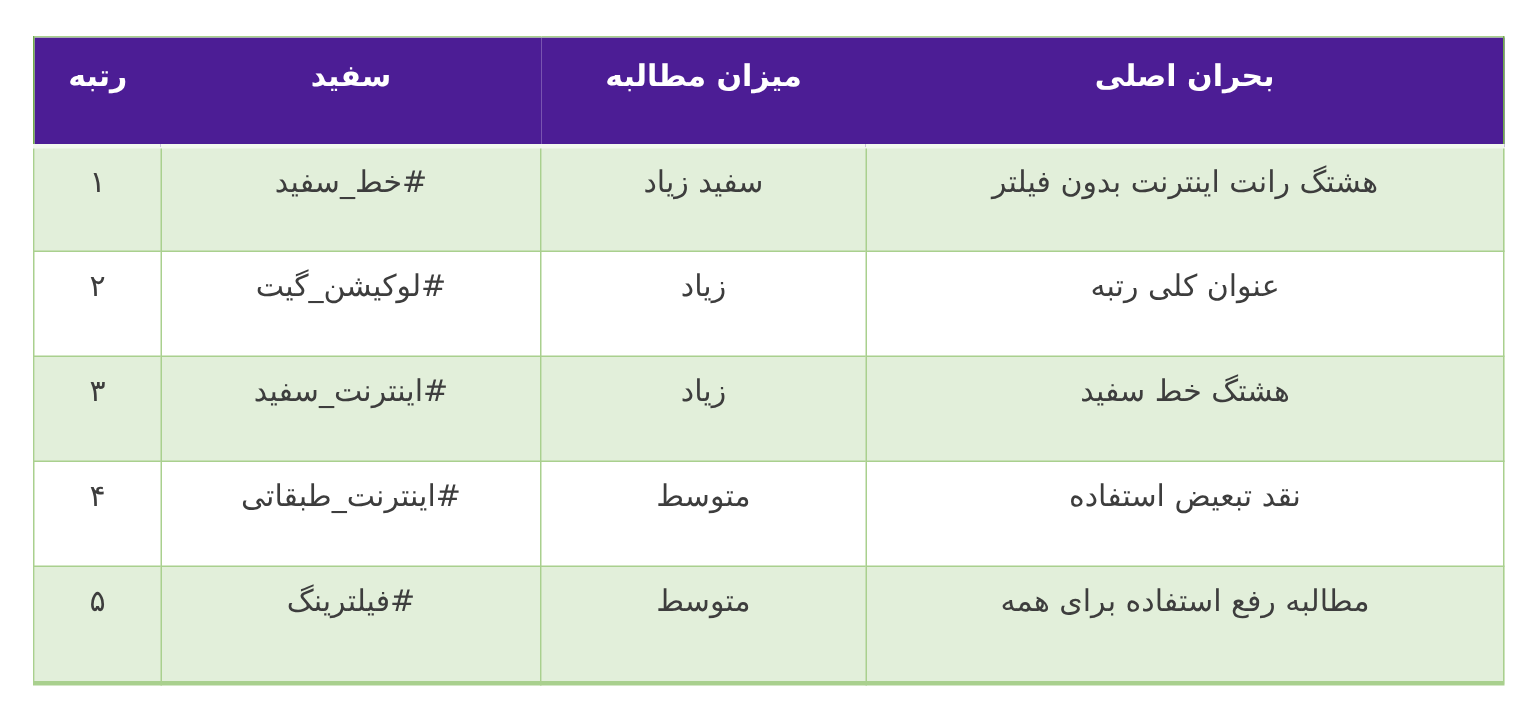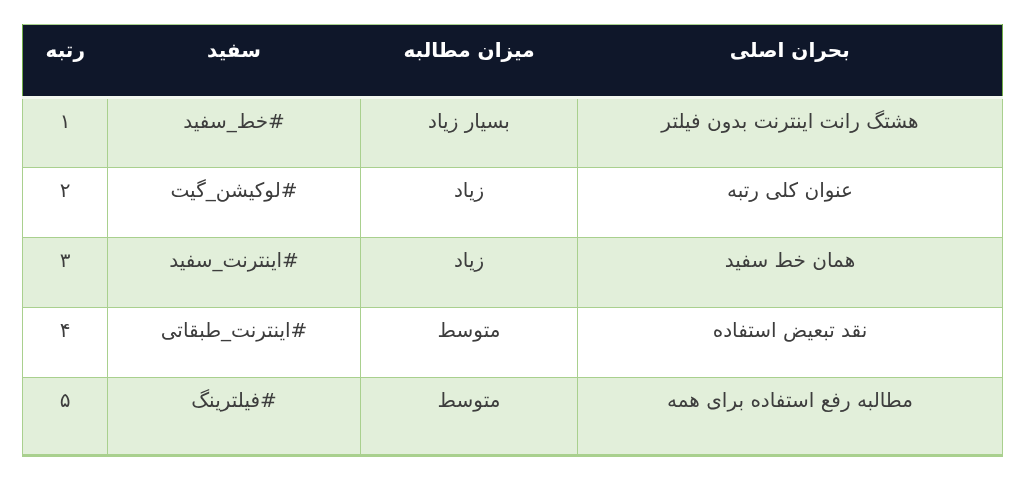--- a/index.html
+++ b/index.html
@@ -25,21 +25,21 @@
     table-layout: fixed;
     direction: rtl; 
   }
   
   col.c-rank    { width: 85px; }
   col.c-hashtag { width: 253px; }
   col.c-usage   { width: 217px; }
   col.c-concept { width: 425px; }
 
   thead th {
-    background: #0f172a;
+    background: #4c1d95;
     color: #ffffff;
     font-weight: bold;
     font-size: 20px;
     height: 73px;
     vertical-align: top;
     padding-top: 13px;
     text-align: center;
     border: none;
     border-bottom: 3px solid #f2f8ee;
   }
@@ -74,32 +74,32 @@
       <tr>
         <th>بحران اصلی</th>
         <th>میزان مطالبه</th>
         <th>سفید</th>
         <th>رتبه</th>
       </tr>
     </thead>
     <tbody id="table-body">
         <tr class="banded">
           <td>هشتگ رانت اینترنت بدون فیلتر</td>
-          <td>بسیار زیاد</td>
+          <td>سفید زیاد</td>
           <td>#خط_سفید</td>
           <td>۱</td>
         </tr>
         <tr>
           <td>عنوان کلی رتبه</td>
           <td>زیاد</td>
           <td>#لوکیشن_گیت</td>
           <td>۲</td>
         </tr>
         <tr class="banded">
-          <td>همان خط سفید</td>
+          <td>هشتگ خط سفید</td>
           <td>زیاد</td>
           <td>#اینترنت_سفید</td>
           <td>۳</td>
         </tr>
         <tr>
           <td>نقد تبعیض استفاده</td>
           <td>متوسط</td>
           <td>#اینترنت_طبقاتی</td>
           <td>۴</td>
         </tr>

